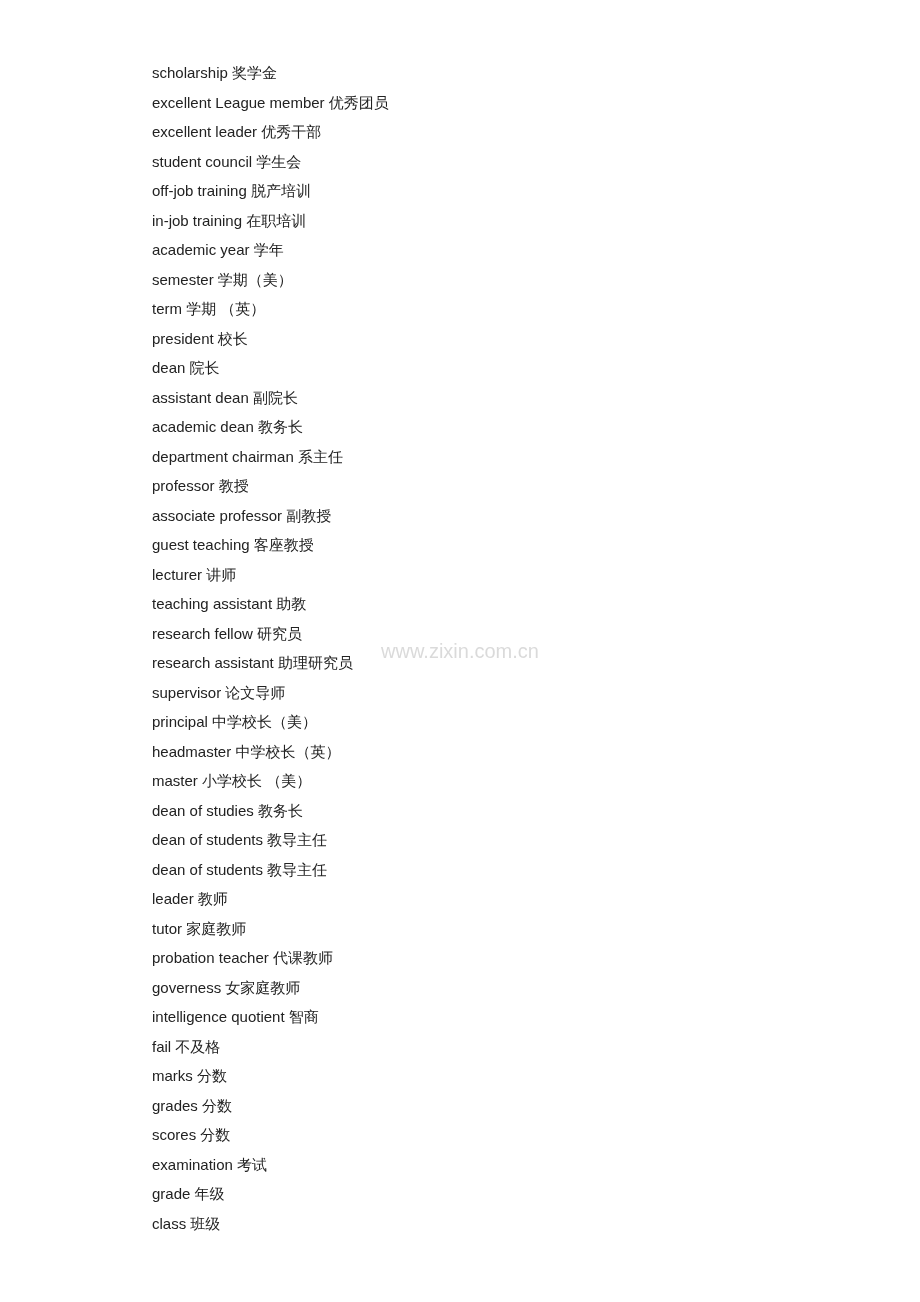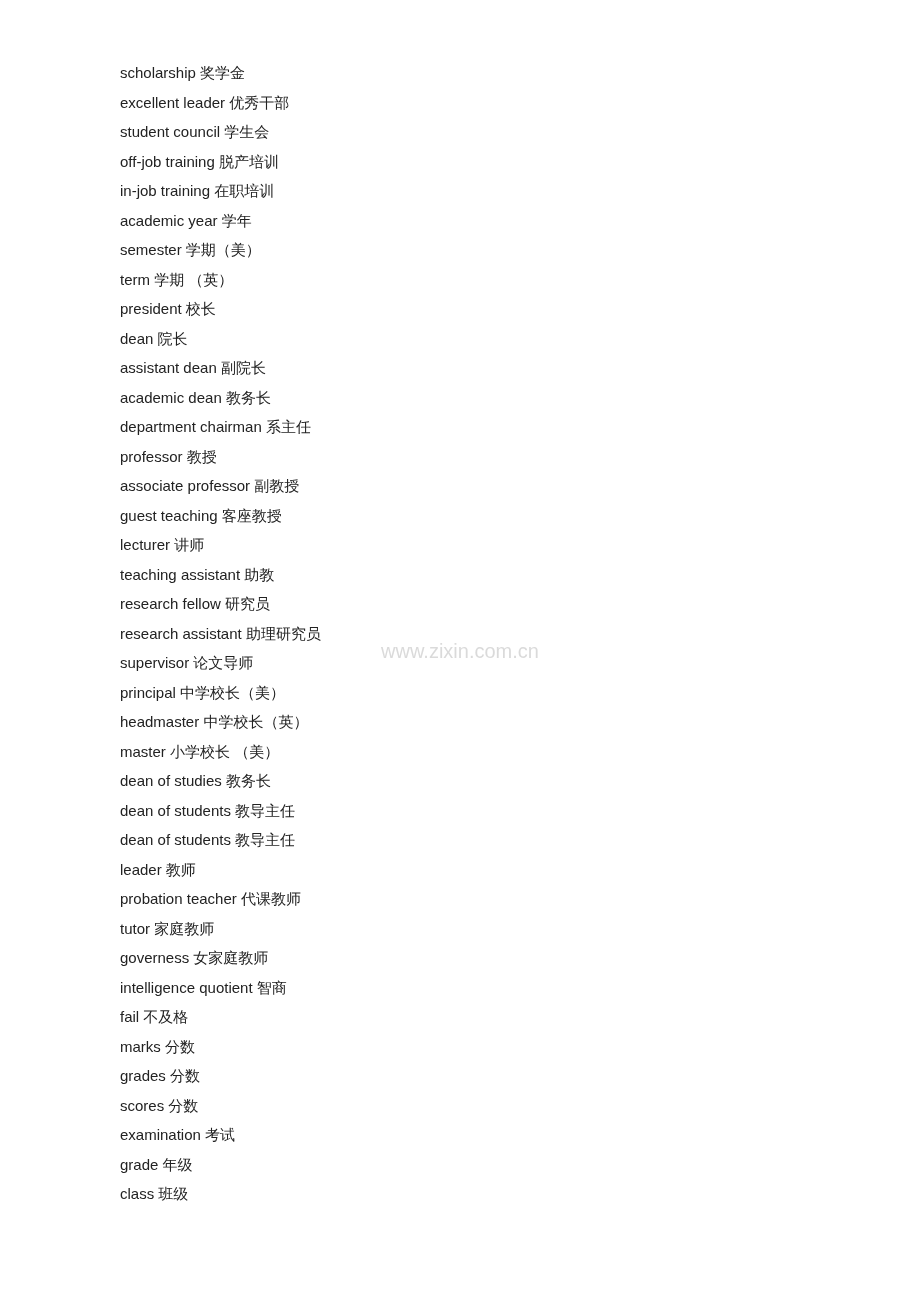--- a/index.html
+++ b/index.html
@@ -17,40 +17,42 @@
       min-height: 1302px;
     }
     .vocab-list {
       display: flex;
       flex-direction: column;
       gap: 4px;
     }
     .vocab-item {
       line-height: 1.7;
       white-space: nowrap;
+      margin-left: 32px;
     }
     .watermark {
       position: fixed;
       top: 50%;
       left: 50%;
       transform: translate(-50%, -50%);
       font-size: 20px;
       color: rgba(150, 150, 150, 0.35);
       pointer-events: none;
       z-index: 999;
       white-space: nowrap;
     }
   </style>
 </head>
 <body>
 
 <div class="watermark">www.zixin.com.cn</div>
 
 <div class="vocab-list">
 <div class="vocab-item">scholarship  奖学金</div>
+    <div class="vocab-item">excellent League member  优秀团员</div>
     <div class="vocab-item">excellent leader  优秀干部</div>
     <div class="vocab-item">student council  学生会</div>
     <div class="vocab-item">off-job training  脱产培训</div>
     <div class="vocab-item">in-job training  在职培训</div>
     <div class="vocab-item">academic year  学年</div>
     <div class="vocab-item">semester  学期（美）</div>
     <div class="vocab-item">term  学期 （英）</div>
     <div class="vocab-item">president  校长</div>
     <div class="vocab-item">dean  院长</div>
     <div class="vocab-item">assistant dean  副院长</div>
@@ -64,22 +66,22 @@
     <div class="vocab-item">research fellow  研究员</div>
     <div class="vocab-item">research assistant  助理研究员</div>
     <div class="vocab-item">supervisor  论文导师</div>
     <div class="vocab-item">principal  中学校长（美）</div>
     <div class="vocab-item">headmaster  中学校长（英）</div>
     <div class="vocab-item">master  小学校长 （美）</div>
     <div class="vocab-item">dean of studies  教务长</div>
     <div class="vocab-item">dean of students  教导主任</div>
     <div class="vocab-item">dean of students  教导主任</div>
     <div class="vocab-item">leader  教师</div>
+    <div class="vocab-item">tutor  家庭教师</div>
     <div class="vocab-item">probation teacher  代课教师</div>
-    <div class="vocab-item">tutor  家庭教师</div>
     <div class="vocab-item">governess  女家庭教师</div>
     <div class="vocab-item">intelligence quotient  智商</div>
     <div class="vocab-item">fail  不及格</div>
     <div class="vocab-item">marks  分数</div>
     <div class="vocab-item">grades  分数</div>
     <div class="vocab-item">scores  分数</div>
     <div class="vocab-item">examination  考试</div>
     <div class="vocab-item">grade  年级</div>
     <div class="vocab-item">class  班级</div>
   </div>

